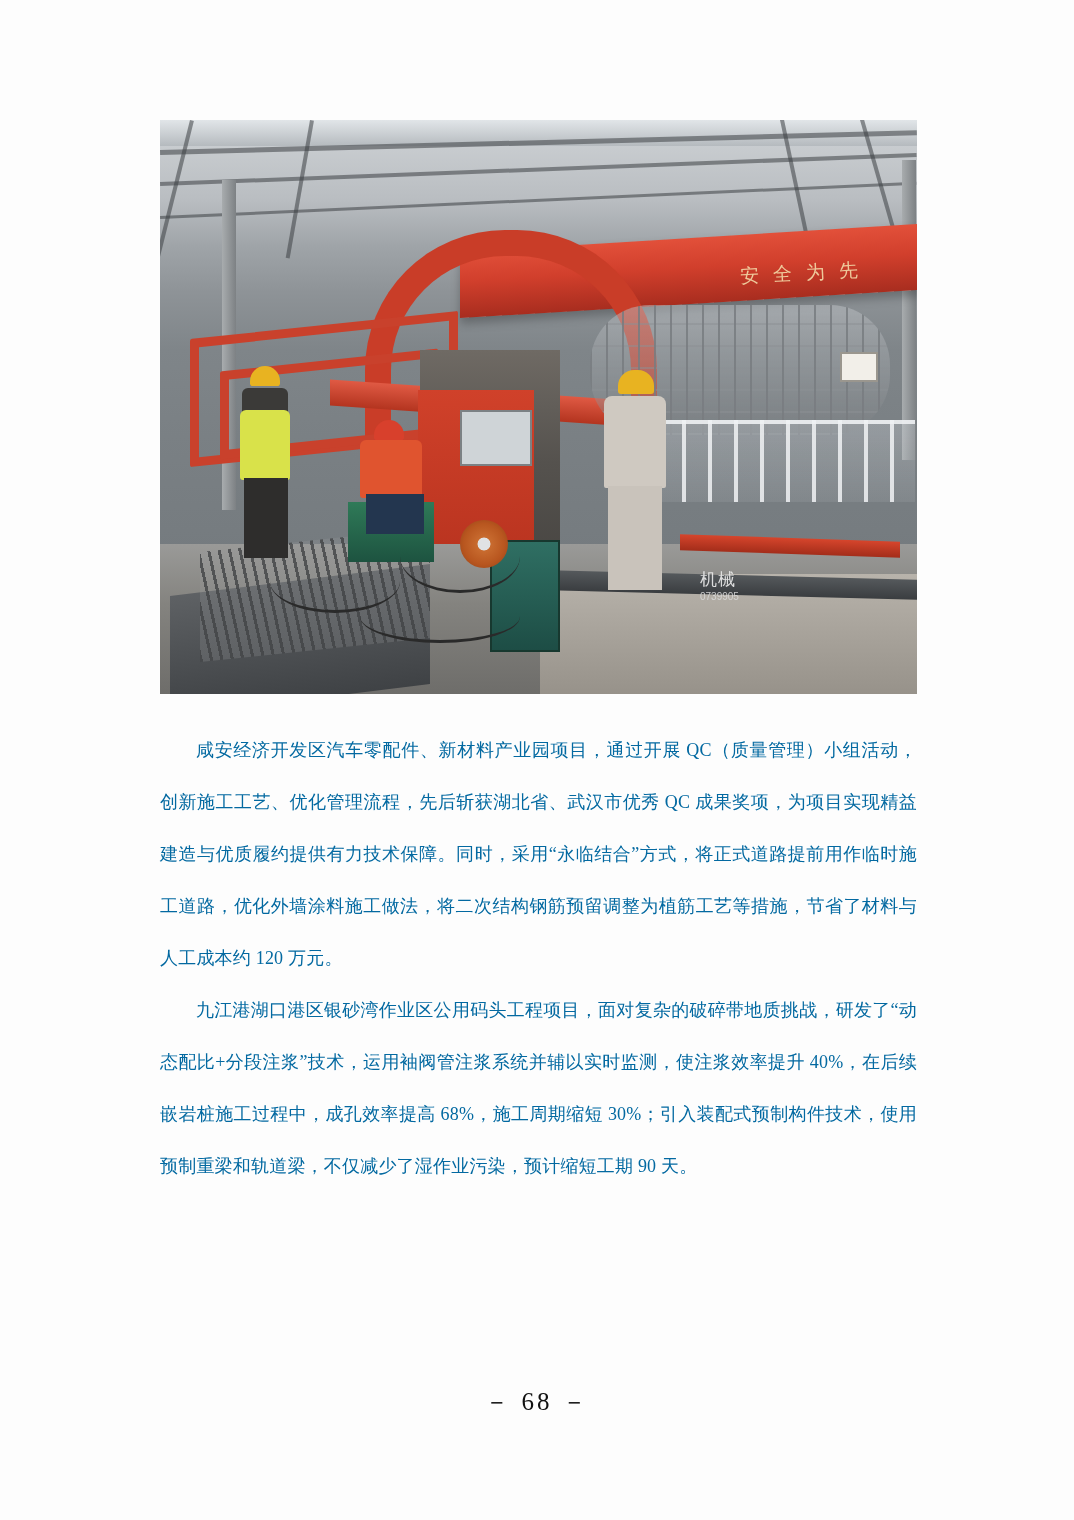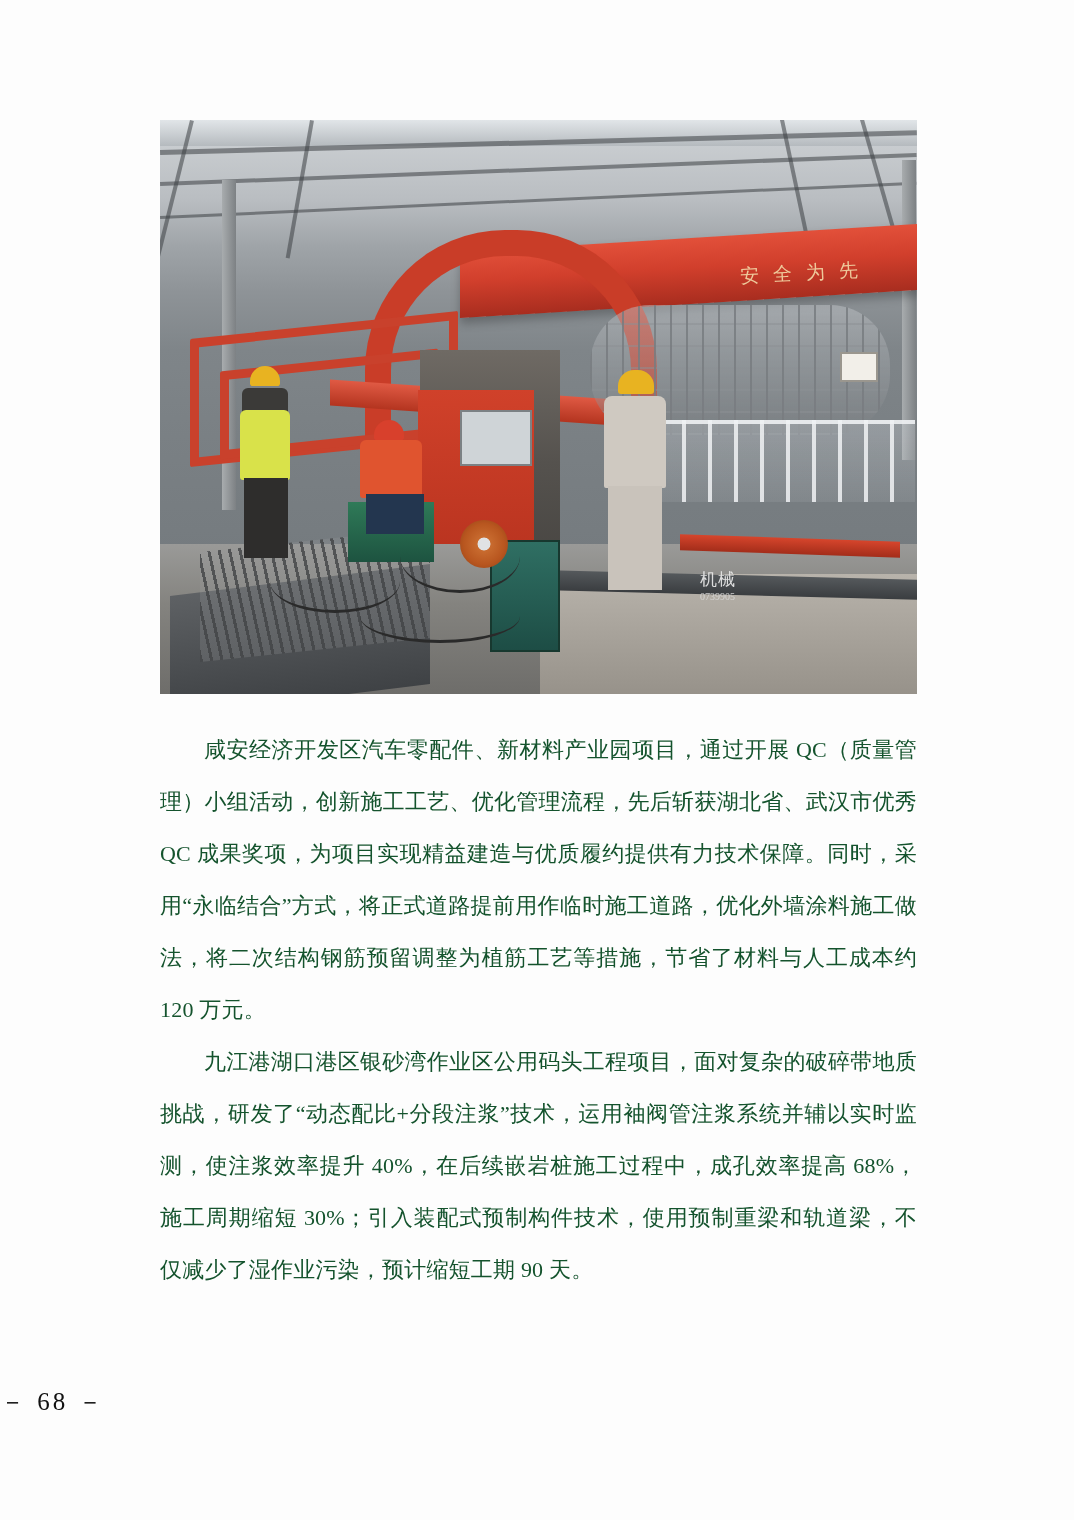--- a/index.html
+++ b/index.html
@@ -220,21 +220,21 @@
     left: 10px; top: 460px;
     width: 260px; height: 120px;
     background: linear-gradient(180deg,#5e6164,#3f4245);
     transform: skewY(-7deg);
   }
   .machine-label {
     position: absolute;
     left: 540px; top: 448px;
     color: #e9e9e9;
     font-size: 17px;
-    font-family: Liberation Serif, serif;
+    font-family: Liberation Sans, sans-serif;
     letter-spacing: 1px;
     opacity: .92;
   }
   .machine-label small {
     display: block;
     font-size: 10px;
     letter-spacing: 0;
     color: #d8d8d8;
   }
   .red-bar {
@@ -252,37 +252,37 @@
     border: 2px solid #9a968e;
   }
   .pillar {
     position: absolute;
     width: 14px;
     background: linear-gradient(90deg,#a8acae,#7d8184);
   }
 
   
   .para {
-    font-size: 22px;
+    font-size: 18px;
     line-height: 52px;
     text-align: justify;
     text-justify: inter-ideograph;
     text-indent: 2em;
     margin: 0;
     letter-spacing: 0.2px;
-    color: #14532d;
+    color: #0369a1;
   }
   .para.first { margin-top: 30px; }
   .para + .para { margin-top: 0px; }
 
   .page-number {
     position: absolute;
     left: 0; right: 0;
     top: 1385px;
-    text-align: left;
+    text-align: center;
     font-size: 25px;
     letter-spacing: 3px;
     color: #111;
   }
 </style>
 </head>
 <body>
 
 <div class="page">
   <div class="content">

